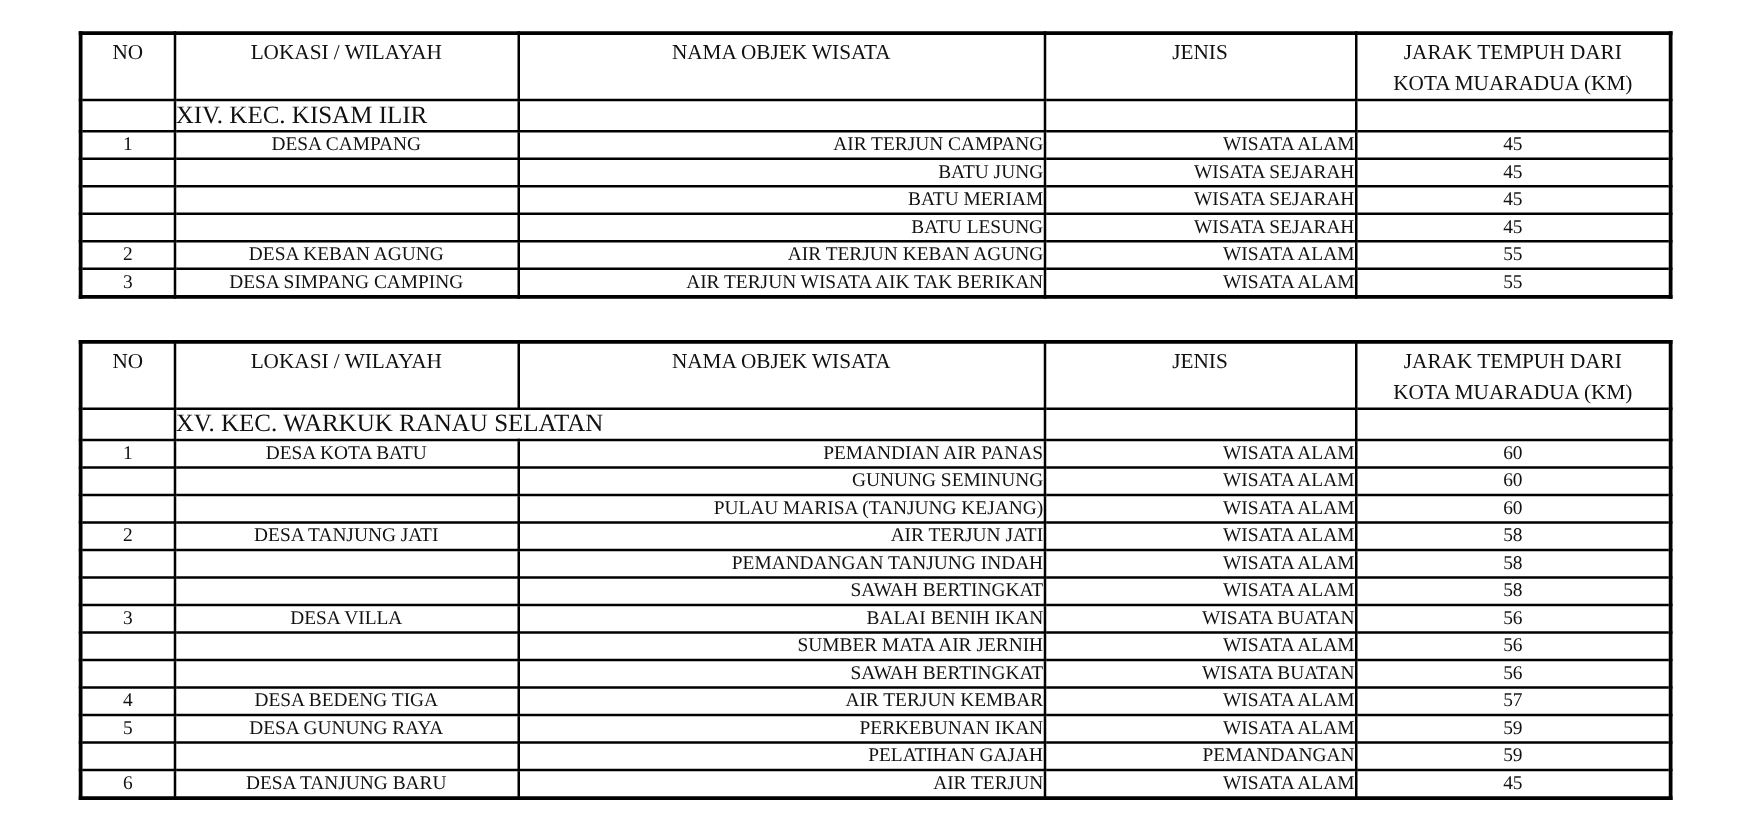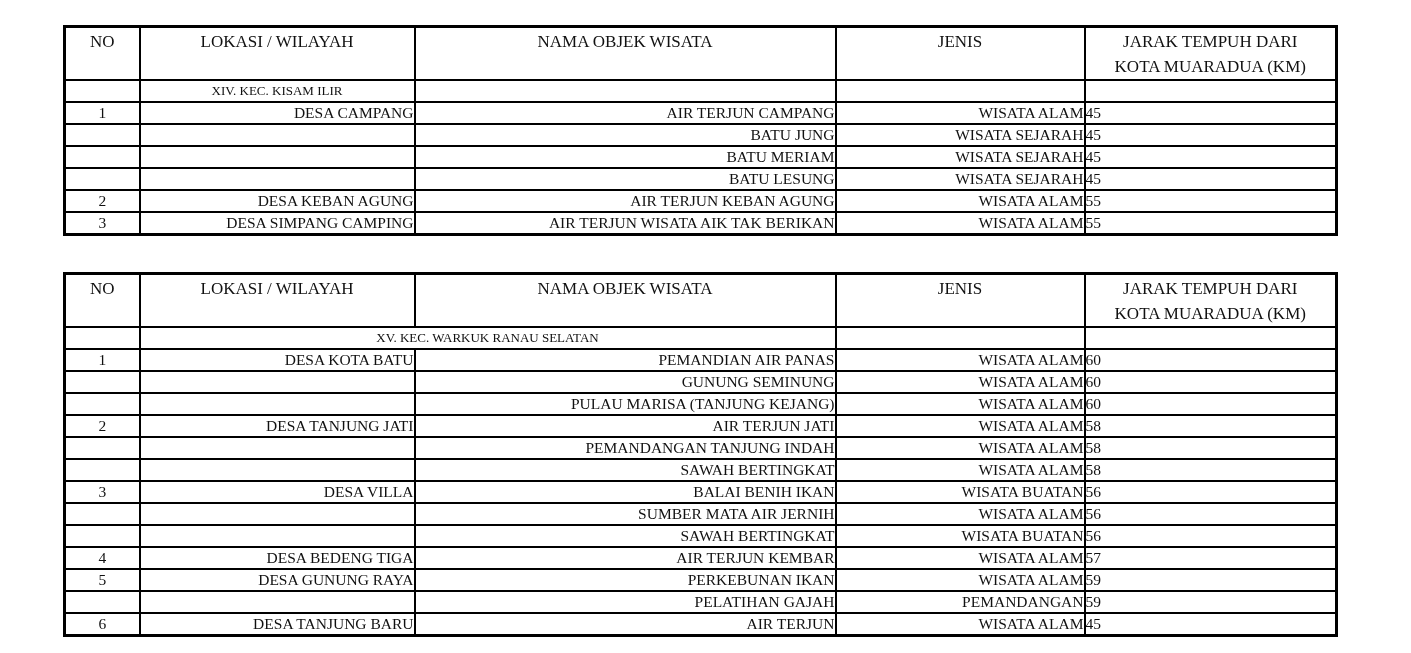--- a/index.html
+++ b/index.html
@@ -47,28 +47,28 @@
     white-space: pre-line;
     line-height: 1.35;
   }
   tr.section-row,
   tbody tr { height: 22px; }
   td {
     font-size: 15.5px;
     vertical-align: middle;
   }
   .c-no    { text-align: center; }
-  .c-lokasi{ text-align: right; padding-left: 4px; }
+  .c-lokasi{ text-align: center; padding-left: 4px; }
   .c-nama  { text-align: right; padding-left: 4px; white-space: pre-wrap; }
   .c-jenis { text-align: right; padding-left: 4px; }
-  .c-jarak { text-align: left; }
+  .c-jarak { text-align: center; }
   .section-label {
-    text-align: center;
+    text-align: left;
     padding-left: 4px;
-    font-size: 13px;
+    font-size: 20px;
   }
 </style>
 </head>
 <body>
 
 <table class="doc-table" id="table-1">
   <colgroup>
     <col style="width:75px">
     <col style="width:275px">
     <col style="width:421px">

